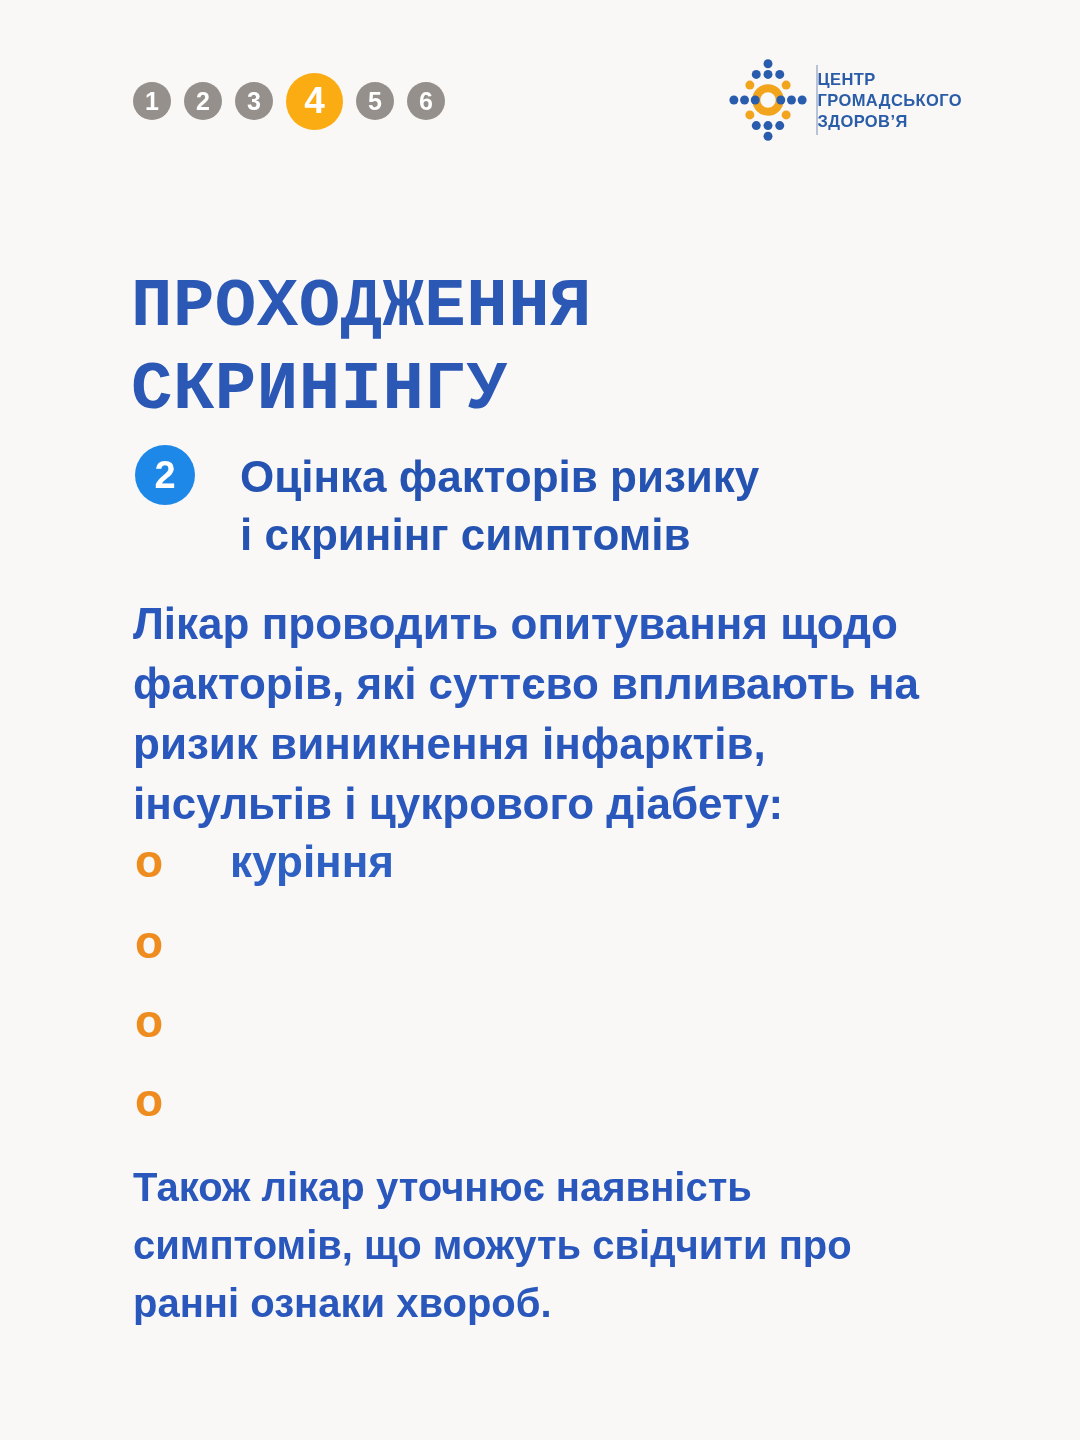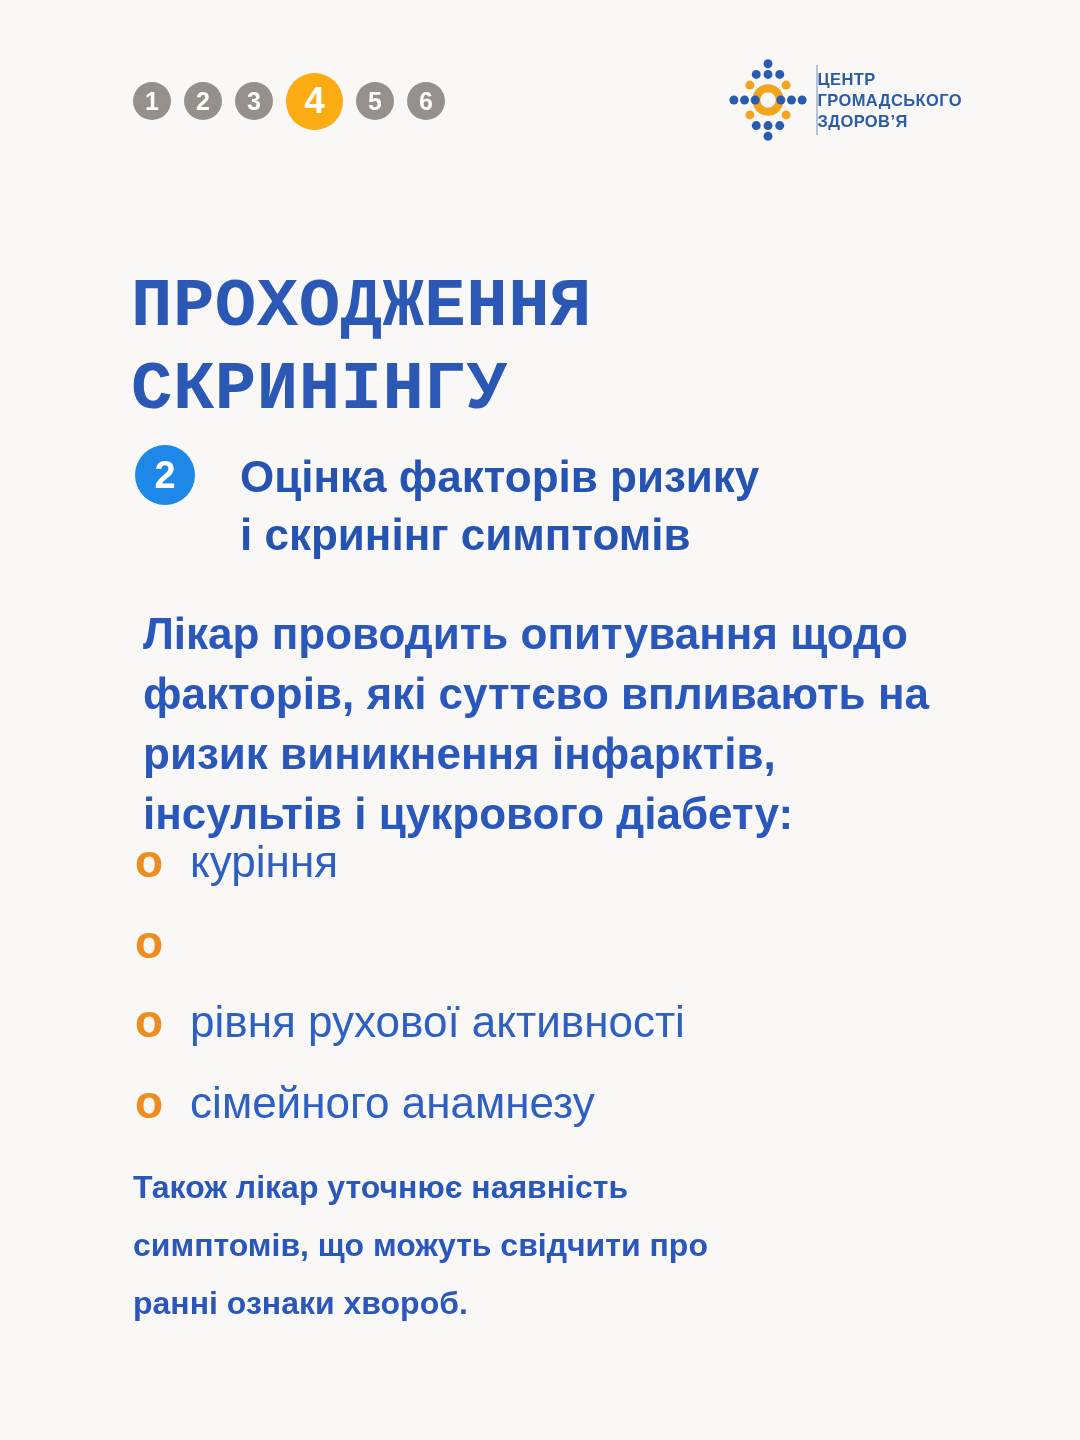--- a/index.html
+++ b/index.html
@@ -64,39 +64,39 @@
   }
 
   
   .intro{
     position:absolute;left:133px;top:594px;
     font-size:44px;line-height:60px;font-weight:700;
     color:#2a57bc;white-space:pre-line;
   }
   .outro{
     position:absolute;left:133px;top:1158px;
-    font-size:32px;line-height:58px;font-weight:700;
+    font-size:40px;line-height:58px;font-weight:700;
     color:#2a57bc;white-space:pre-line;
   }
 
   
   .bullets{
     position:absolute;left:135px;top:838px;
     list-style:none;margin:0;padding:0;
   }
   .bullet-item{
     display:flex;align-items:flex-start;gap:27px;
     margin-bottom:33px;
   }
   .bullet-marker{
     color:#ee8c1f;font-weight:800;font-size:46px;line-height:46px;
     flex:0 0 auto;
   }
   .bullet-label{
-    color:#2e5fc3;font-weight:400;font-size:44px;line-height:48px;
+    color:#2e5fc3;font-weight:700;font-size:44px;line-height:48px;margin-left:40px;
   }
 </style>
 </head>
 <body>
 
 <div class="page">
 
   <div class="pagination">
     <div class="page-dot">1</div>
     <div class="page-dot">2</div>
@@ -142,40 +142,38 @@
 
   <h1 class="title">ПРОХОДЖЕННЯ
 СКРИНІНГУ</h1>
 
   <div class="step">
     <div class="step-circle">2</div>
     <h2 class="step-heading" style="margin:12px">Оцінка факторів ризику
 і скринінг симптомів</h2>
   </div>
 
-  <p class="intro" style="margin:10px">Лікар проводить опитування щодо
+  <p class="intro" style="margin:0">Лікар проводить опитування щодо
 факторів, які суттєво впливають на
 ризик виникнення інфарктів,
 інсультів і цукрового діабету:</p>
 
   <ul class="bullets">
     <li class="bullet-item">
       <span class="bullet-marker">o</span>
       <span class="bullet-label">куріння</span>
     </li>
     <li class="bullet-item">
       <span class="bullet-marker">o</span>
     </li>
     <li class="bullet-item">
       <span class="bullet-marker">o</span>
-      <span class="bullet-label">рівня рухової активності</span>
     </li>
     <li class="bullet-item">
       <span class="bullet-marker">o</span>
-      <span class="bullet-label">сімейного анамнезу</span>
     </li>
   </ul>
 
   <p class="outro" style="margin:0">Також лікар уточнює наявність
 симптомів, що можуть свідчити про
 ранні ознаки хвороб.</p>
 
 </div>
 
 </body></html>

